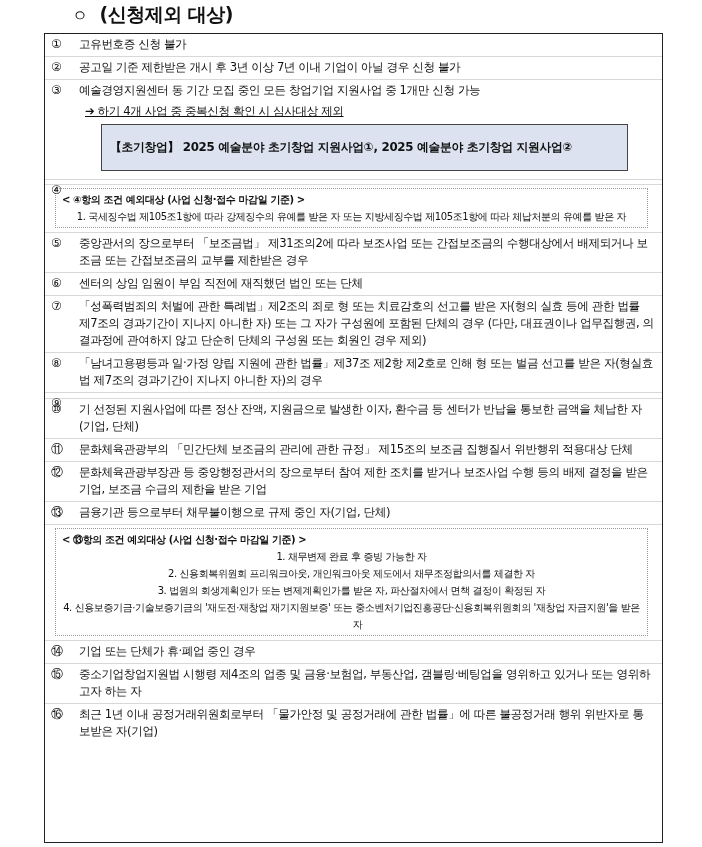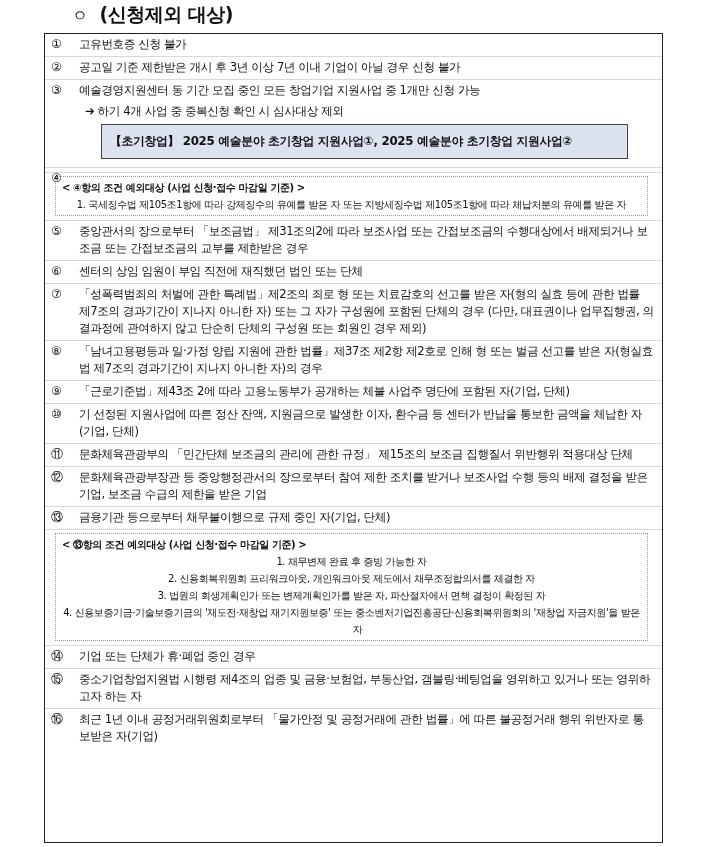--- a/index.html
+++ b/index.html
@@ -7,21 +7,21 @@
          font-family: "DejaVu Sans", "Liberation Sans", sans-serif; color:#111; }
   .title { position:absolute; left:72px; top:2px; font-size:19px; font-weight:bold; letter-spacing:-0.5px; }
   .title .bullet { font-weight:normal; font-size:16px; margin-right:12px; }
   .outer { position:absolute; left:44px; top:33px; width:619px; height:810px;
            border:1.5px solid #222; box-sizing:border-box; }
   .item { position:relative; padding:2px 8px 3px 34px; font-size:11.6px; line-height:17px;
           letter-spacing:-0.4px; border-bottom:1px solid #d8d8d8; }
   .item .num { position:absolute; left:6px; top:2px; width:20px; font-size:12px; }
   .item.noline { border-bottom:none; }
   .hl { margin:4px 20px 6px 44px; background:#dce2ef; border:1px solid #444;
-        padding:8px 8px; font-size:11.8px; font-weight:bold; line-height:17px; letter-spacing:-0.3px; }
+        padding:14px 8px; font-size:11.8px; font-weight:bold; line-height:17px; letter-spacing:-0.3px; }
   .dbox { margin:3px 14px 4px 10px; border:1px dotted #999; padding:2px 6px 2px 6px;
           font-size:10px; line-height:17px; letter-spacing:-0.4px; }
   .dbox .dhead { font-weight:bold; }
   .dbox .dline { padding-left:12px; text-indent:-12px;text-align:center; }
   .sep { border-bottom:1px solid #d8d8d8; }
 </style>
 </head>
 <body>
 
 <div class="title">
@@ -34,21 +34,21 @@
     <span class="num">①</span>
     <span>고유번호증 신청 불가</span>
   </div>
   <div class="item">
     <span class="num">②</span>
     <span>공고일 기준 제한받은 개시 후 3년 이상 7년 이내 기업이 아닐 경우 신청 불가</span>
   </div>
   <div class="item" style="padding-bottom:2px;">
     <span class="num">③</span>
     <span>예술경영지원센터 동 기간 모집 중인 모든 창업기업 지원사업 중 1개만 신청 가능</span>
-    <div style="margin:4px 0 0 6px;">➔ 하기 4개 사업 중 중복신청 확인 시 심사대상 제외</div>
+    <div style="margin:4px 0 0 6px;text-decoration:underline;">➔ 하기 4개 사업 중 중복신청 확인 시 심사대상 제외</div>
     <div class="hl" style="margin-left:22px;margin-right:26px;">
       <div>【초기창업】 2025 예술분야 초기창업 지원사업①, 2025 예술분야 초기창업 지원사업②</div>
     </div>
   </div>
   <div class="item" style="padding-bottom:2px;">
     <span class="num">④</span>
   </div>
   <div class="sep">
     <div class="dbox">
       <div class="dhead">&lt; ④항의 조건 예외대상 (사업 신청·접수 마감일 기준) &gt;</div>
@@ -66,21 +66,20 @@
   <div class="item">
     <span class="num">⑦</span>
     <span>「성폭력범죄의 처벌에 관한 특례법」제2조의 죄로 형 또는 치료감호의 선고를 받은 자(형의 실효 등에 관한 법률 제7조의 경과기간이 지나지 아니한 자) 또는 그 자가 구성원에 포함된 단체의 경우 (다만, 대표권이나 업무집행권, 의결과정에 관여하지 않고 단순히 단체의 구성원 또는 회원인 경우 제외)</span>
   </div>
   <div class="item">
     <span class="num">⑧</span>
     <span>「남녀고용평등과 일·가정 양립 지원에 관한 법률」제37조 제2항 제2호로 인해 형 또는 벌금 선고를 받은 자(형실효법 제7조의 경과기간이 지나지 아니한 자)의 경우</span>
   </div>
   <div class="item">
     <span class="num">⑨</span>
-    <span>「근로기준법」제43조 2에 따라 고용노동부가 공개하는 체불 사업주 명단에 포함된 자(기업, 단체)</span>
   </div>
   <div class="item">
     <span class="num">⑩</span>
     <span>기 선정된 지원사업에 따른 정산 잔액, 지원금으로 발생한 이자, 환수금 등 센터가 반납을 통보한 금액을 체납한 자(기업, 단체)</span>
   </div>
   <div class="item">
     <span class="num">⑪</span>
     <span>문화체육관광부의 「민간단체 보조금의 관리에 관한 규정」 제15조의 보조금 집행질서 위반행위 적용대상 단체</span>
   </div>
   <div class="item">

